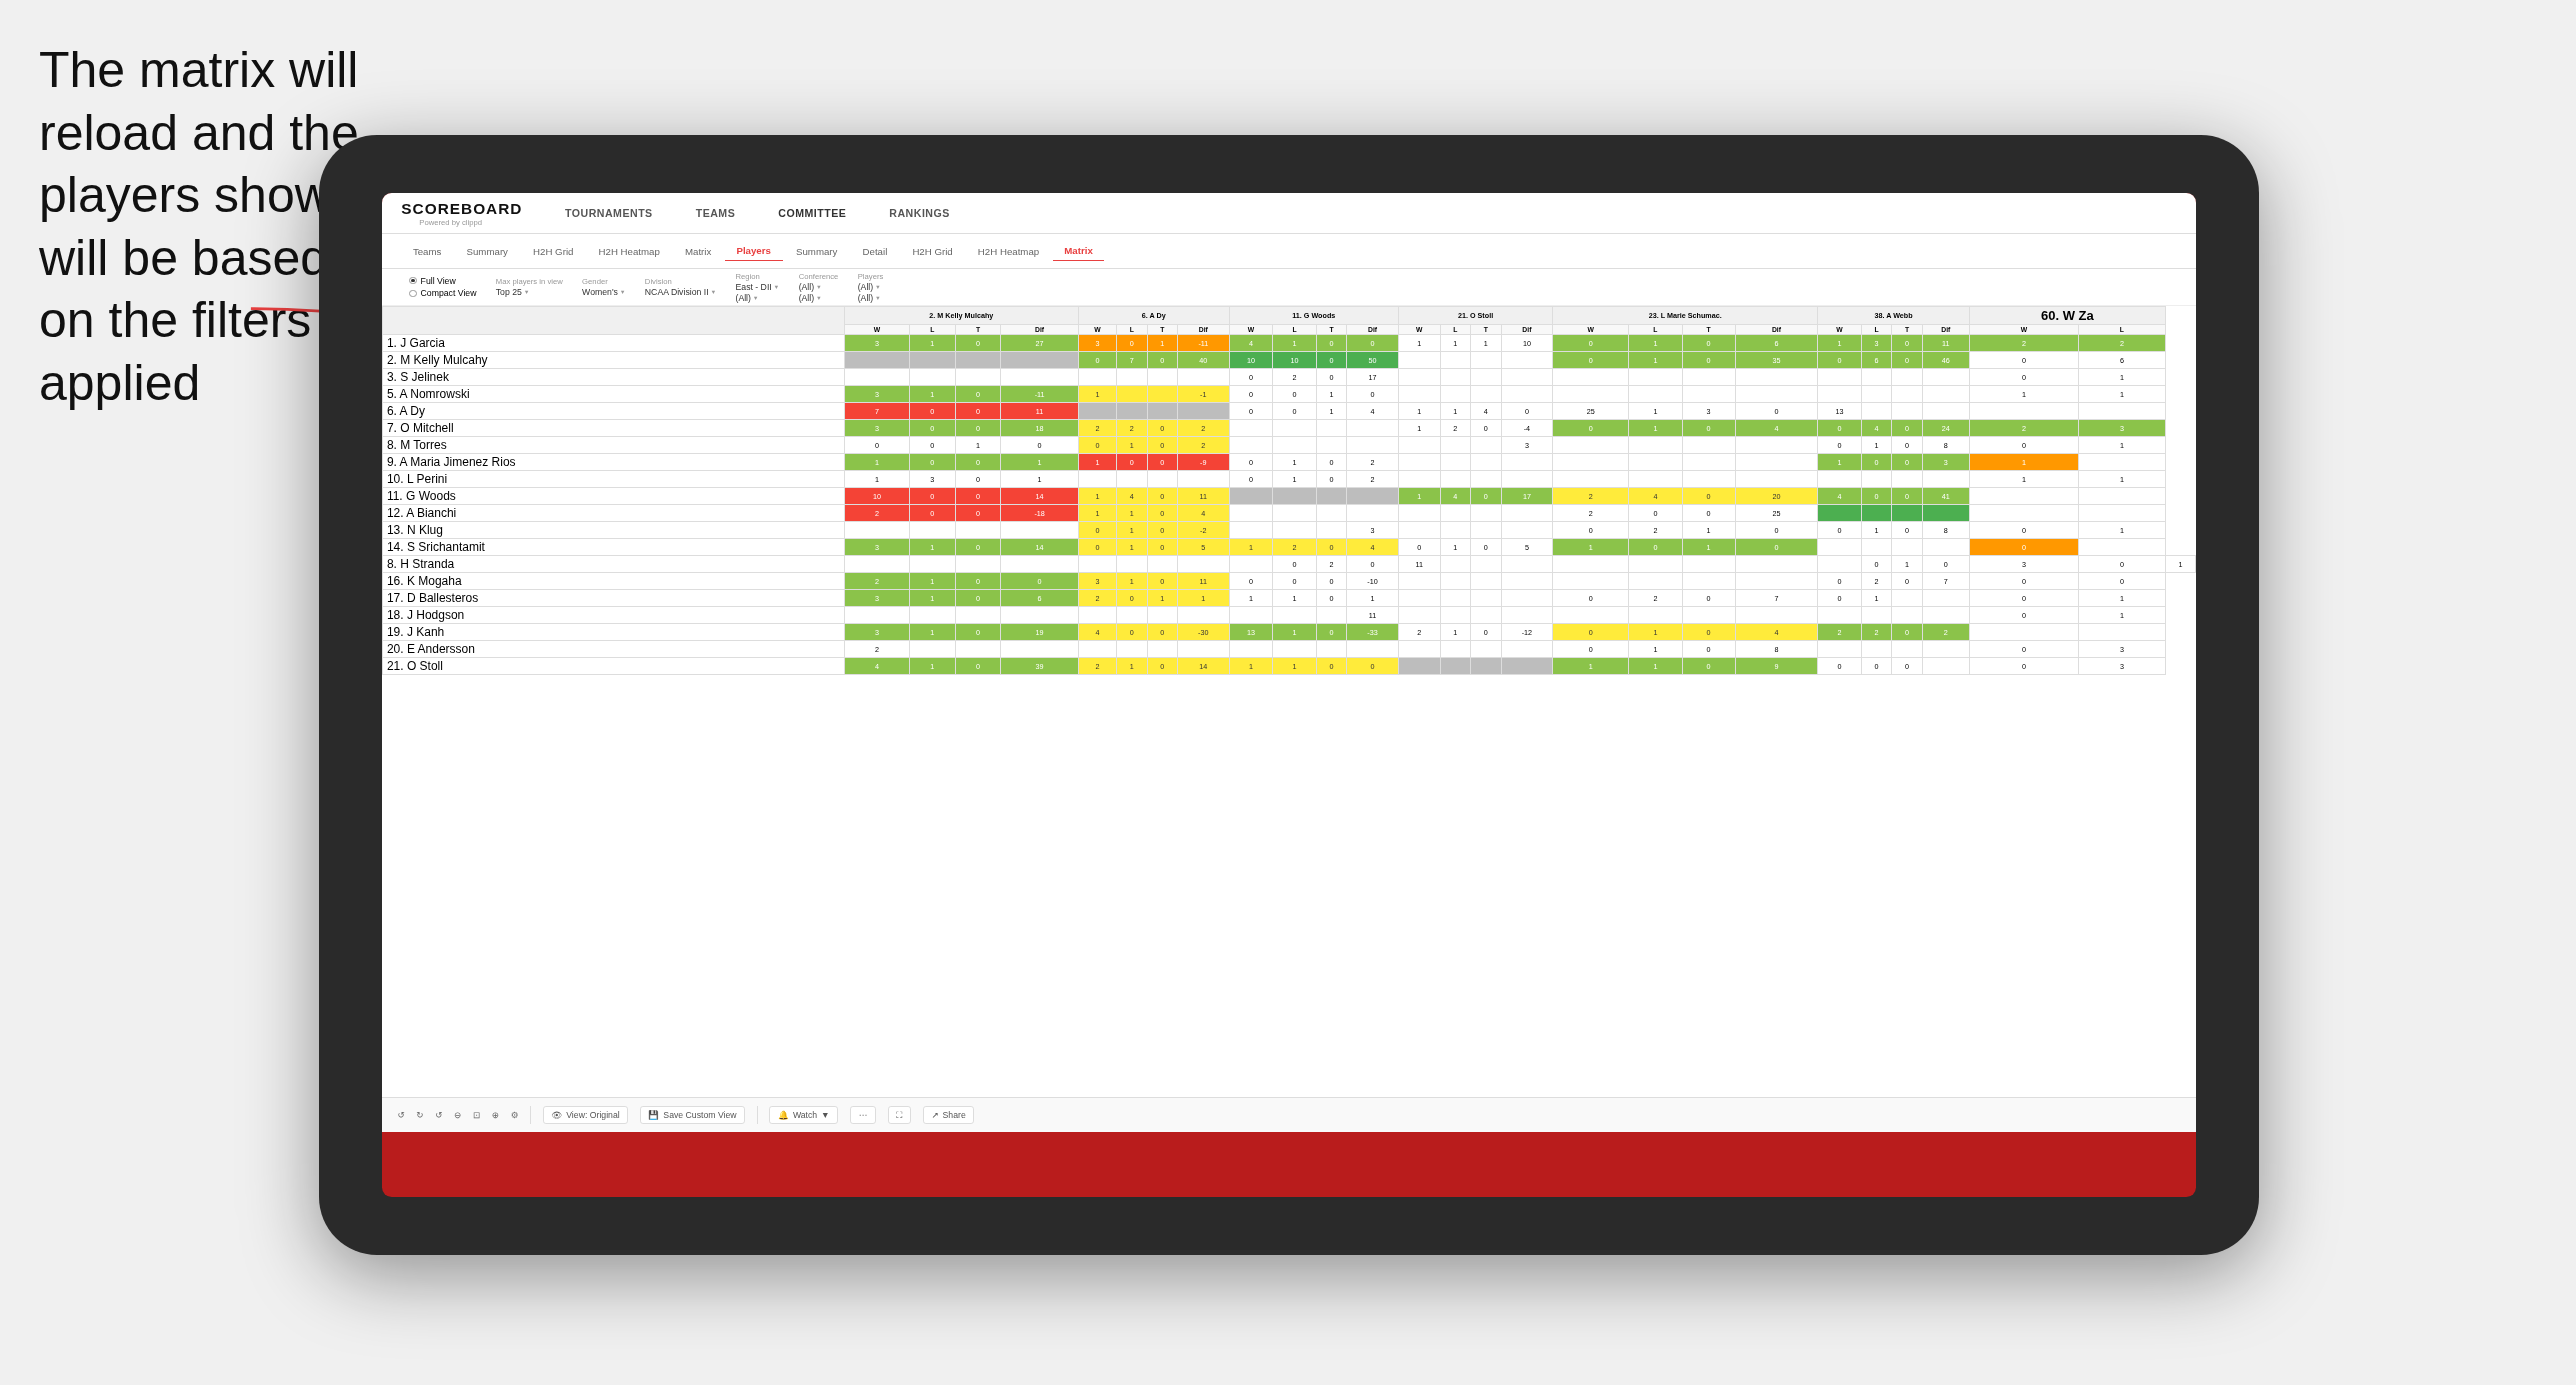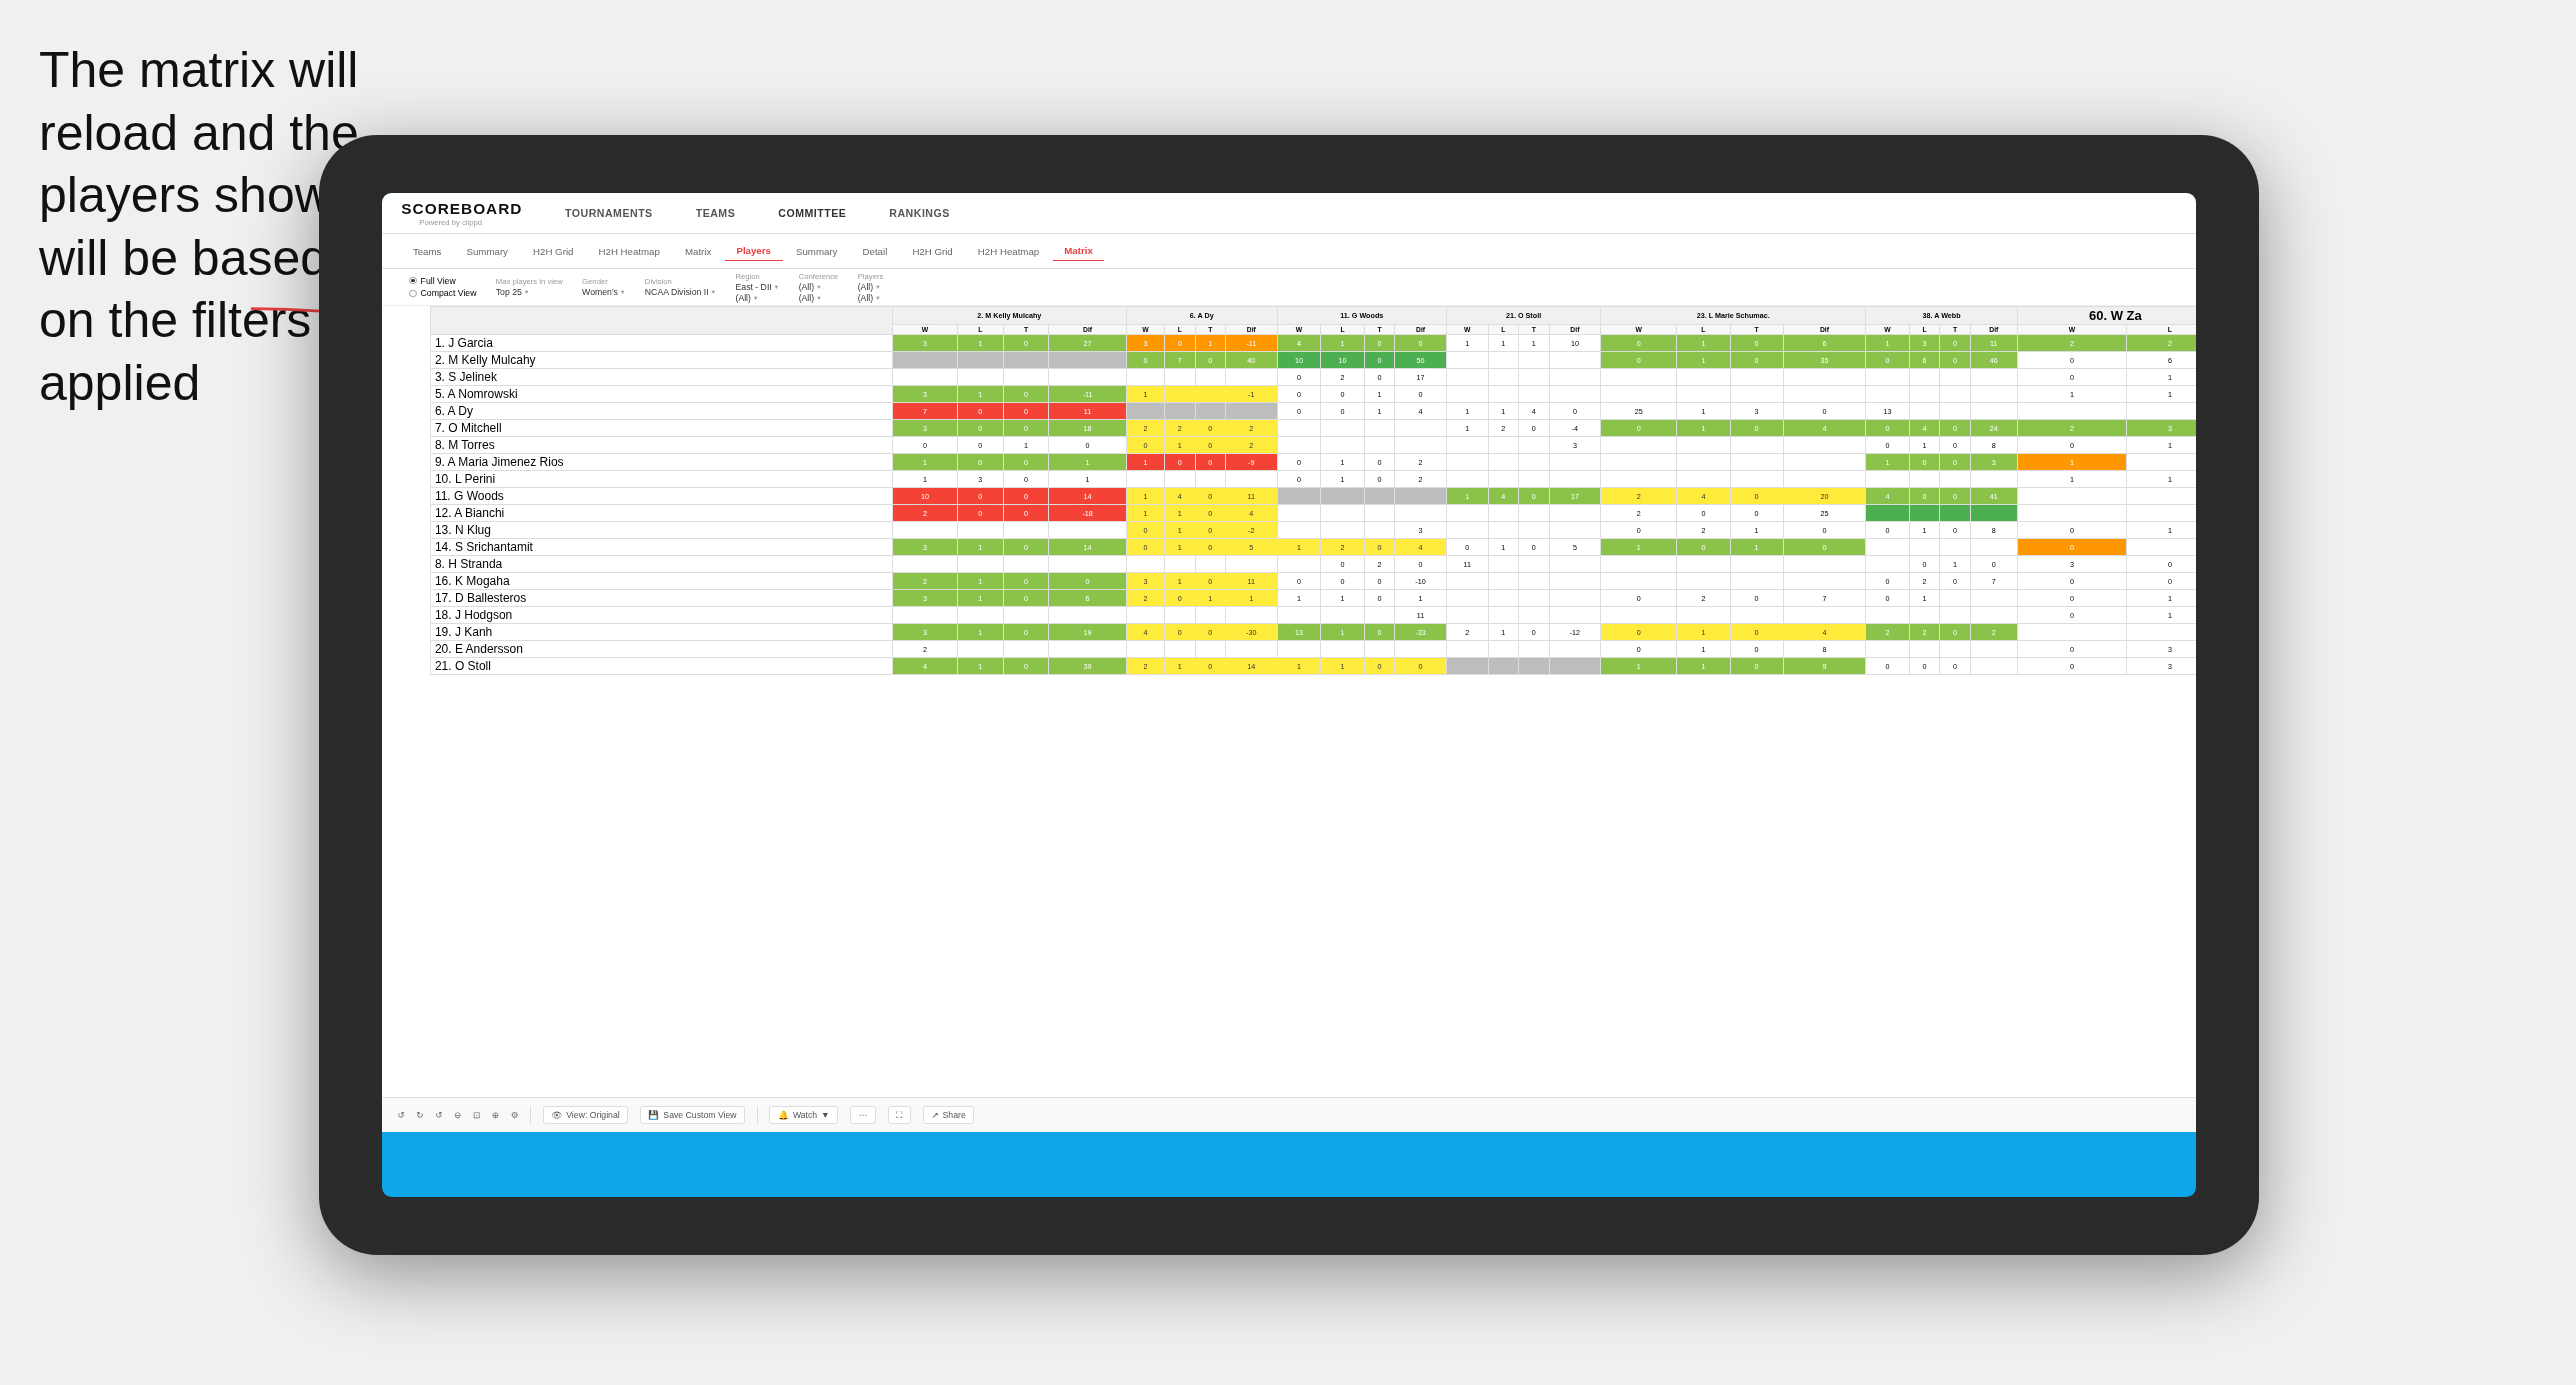--- a/index.html
+++ b/index.html
@@ -35,21 +35,21 @@
       border-radius: 58px;
       box-shadow: 0 19.3px 77px rgba(0,0,0,0.4);
       display: flex;
       align-items: center;
       justify-content: center;
     }
 
     .tablet-screen {
       width: 1814px;
       height: 1004px;
-      background: #0ea5e9;
+      background: #b91c1c;
       border-radius: 9.7px;
       overflow: hidden;
       position: relative;
     }
 
     
     .top-nav {
       display: flex;
       align-items: center;
       height: 41px;
@@ -193,21 +193,20 @@
     .matrix-area {
       flex: 1;
       overflow: auto;
       background: #fff;
     }
 
     .matrix-table {
       font-size: 7.2px;
       border-collapse: collapse;
       width: 100%;
-      margin-left: 48px;
     }
 
     .matrix-table th, .matrix-table td {
       border: 1px solid #ddd;
       padding: 1px 1.9px;
       text-align: center;
       white-space: nowrap;
     }
 
     .player-name-cell {

